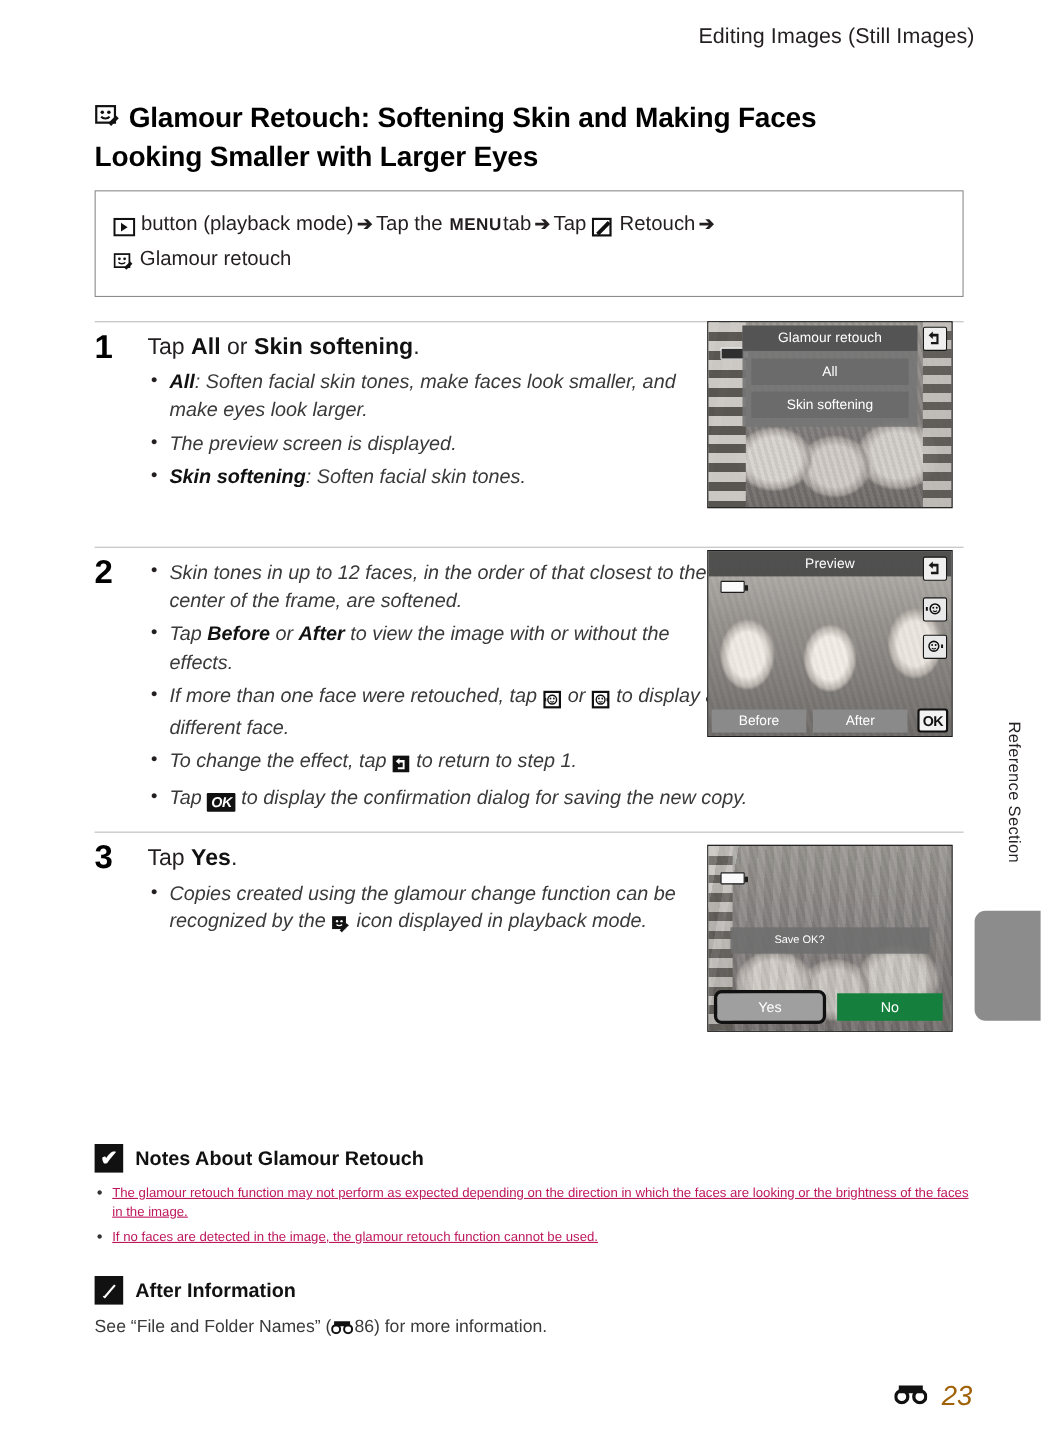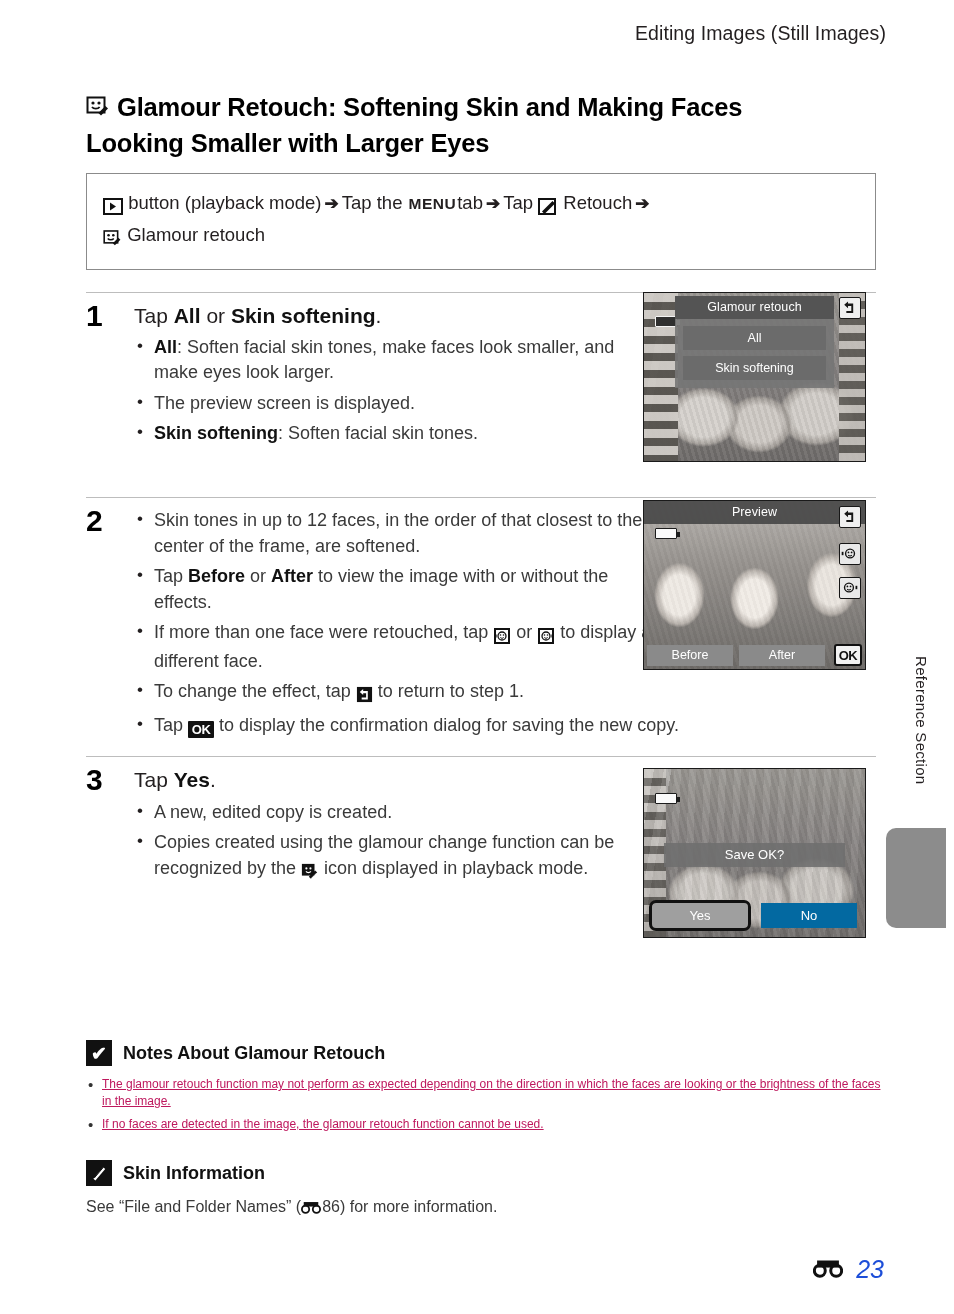--- a/index.html
+++ b/index.html
@@ -53,21 +53,21 @@
     font-size:30px; font-weight:bold; line-height:1; color:#000;
   }
   .stephead {
     margin-left:48px; font-size:21px; line-height:1.25; color:#231f20;
     margin-bottom:6px;
   }
   .steptext { margin-left:48px; width:520px; }
   ul.bul { list-style:none; margin:0; padding:0; }
   ul.bul li {
     position:relative; padding-left:20px; margin-bottom:5px;
-    font-size:18px; line-height:1.42; color:#3a3a3a;
+    font-size:18px; line-height:1.42; color:#3a3a3a;font-style:italic;
   }
   ul.bul li:before {
     content:"\2022"; position:absolute; left:3px; top:-1px;
     font-size:17px; color:#231f20;
   }
   b, strong { color:#111; }
 
   
   .shot { position:absolute; width:223px; height:170px; border:1px solid #1a1a1a; overflow:hidden; background:#8e8e8e; }
   .shot .photo { position:absolute; inset:0; }
@@ -152,25 +152,25 @@
   }
   .okbtn {
     position:absolute; right:3px; bottom:3px; width:28px; height:22px;
     background:#f2f2f2; border:2px solid #111; border-radius:3px;
     font-weight:bold; font-size:13px; color:#111; text-align:center; line-height:19px;
     letter-spacing:-0.5px;
   }
   .dlg-title {
     position:absolute; left:20px; right:20px; top:74px; height:24px;
     background:rgba(110,110,110,.88); color:#fff;
-    font-size:13px; text-align:center; line-height:24px;
+    font-size:10px; text-align:left; line-height:24px;padding-left:40px;
   }
   .yesno { position:absolute; left:8px; right:8px; bottom:9px; height:25px; }
   .ynbtn {
-    position:absolute; height:25px; background:#0369a1; color:#fff;
+    position:absolute; height:25px; background:#15803d; color:#fff;
     font-size:13px; text-align:center; line-height:25px;
   }
   .ynsel { outline:3px solid #111; border-radius:4px; background:#9f9f9f; }
 
   
   .ico { display:inline-block; vertical-align:-3px; }
   .ico-inv {
     display:inline-block; background:#111; color:#fff; font-weight:bold;
     text-align:center; vertical-align:-3px; border-radius:1px;
   }
@@ -208,21 +208,21 @@
   }
   .more-block { margin-top:28px; }
   .more-text { font-size:16px; color:#3a3a3a; line-height:1.4; }
 
   
   .emark { display:inline-block; vertical-align:-2px; margin-right:1px; }
 
   
   .footer {
     position:absolute; right:70px; bottom:30px;
-    font-size:25px; font-style:italic; color:#1d4ed8;
+    font-size:25px; font-style:italic; color:#a16207;
     display:flex; align-items:center; gap:12px;
   }
 </style>
 </head>
 <body>
 
 <div class="page-header">Editing Images (Still Images)</div>
 
 <div class="content">
 
@@ -325,21 +325,20 @@
   </div>
 
   <div class="rule" style="margin-top:18px"></div>
   <div class="step" style="padding-top:0">
     <div class="stepnum" style="top:-2px">3</div>
     <div class="stephead">
       <span>Tap </span><b>Yes</b><span>.</span>
     </div>
     <div class="steptext">
       <ul class="bul">
-        <li><span>A new, edited copy is created.</span></li>
         <li>
           <span>Copies created using the glamour change function can be recognized by the </span><span class="ico"><svg width="18" height="18" viewBox="0 0 20 20" style="vertical-align:-4px">
                 <rect x="1" y="1" width="14" height="13" fill="#111"></rect>
                 <circle cx="6" cy="6" r="1.2" fill="#fff"></circle>
                 <circle cx="10.5" cy="6" r="1.2" fill="#fff"></circle>
                 <path d="M5.5 9.4c1.3 1.6 4.2 1.6 5.5 0" stroke="#fff" stroke-width="1.3" fill="none"></path>
                 <path d="M11 17.5l7-7-2.3-2.3-7 7z" fill="#111"></path>
                 <path d="M11.4 17.2l6.2-6.2" stroke="#fff" stroke-width=".9"></path>
               </svg></span><span> icon displayed in playback mode.</span>
         </li>
@@ -429,21 +428,21 @@
   </ul>
 
   <div class="more-block">
     <div class="note-head">
       <span class="badge">
         <svg width="18" height="18" viewBox="0 0 18 18">
             <path d="M3.4 14.8L13.2 3.2l2 1.7L5.4 16.5z" fill="#fff"></path>
             <path d="M4.2 14.1l9.3-11" stroke="#111" stroke-width="1"></path>
           </svg>
       </span>
-      <span>Skin Information</span>
+      <span>After Information</span>
     </div>
     <div class="more-text">
       <span>See “File and Folder Names” (</span><span class="emark"><svg width="20" height="13" viewBox="0 0 22 14">
             <circle cx="5" cy="9" r="4" fill="none" stroke="#111" stroke-width="2"></circle>
             <circle cx="17" cy="9" r="4" fill="none" stroke="#111" stroke-width="2"></circle>
             <path d="M3 1h16v5H3z" fill="#111"></path>
           </svg></span><span>86</span><span>) for more information.</span>
     </div>
   </div>
 </div>

